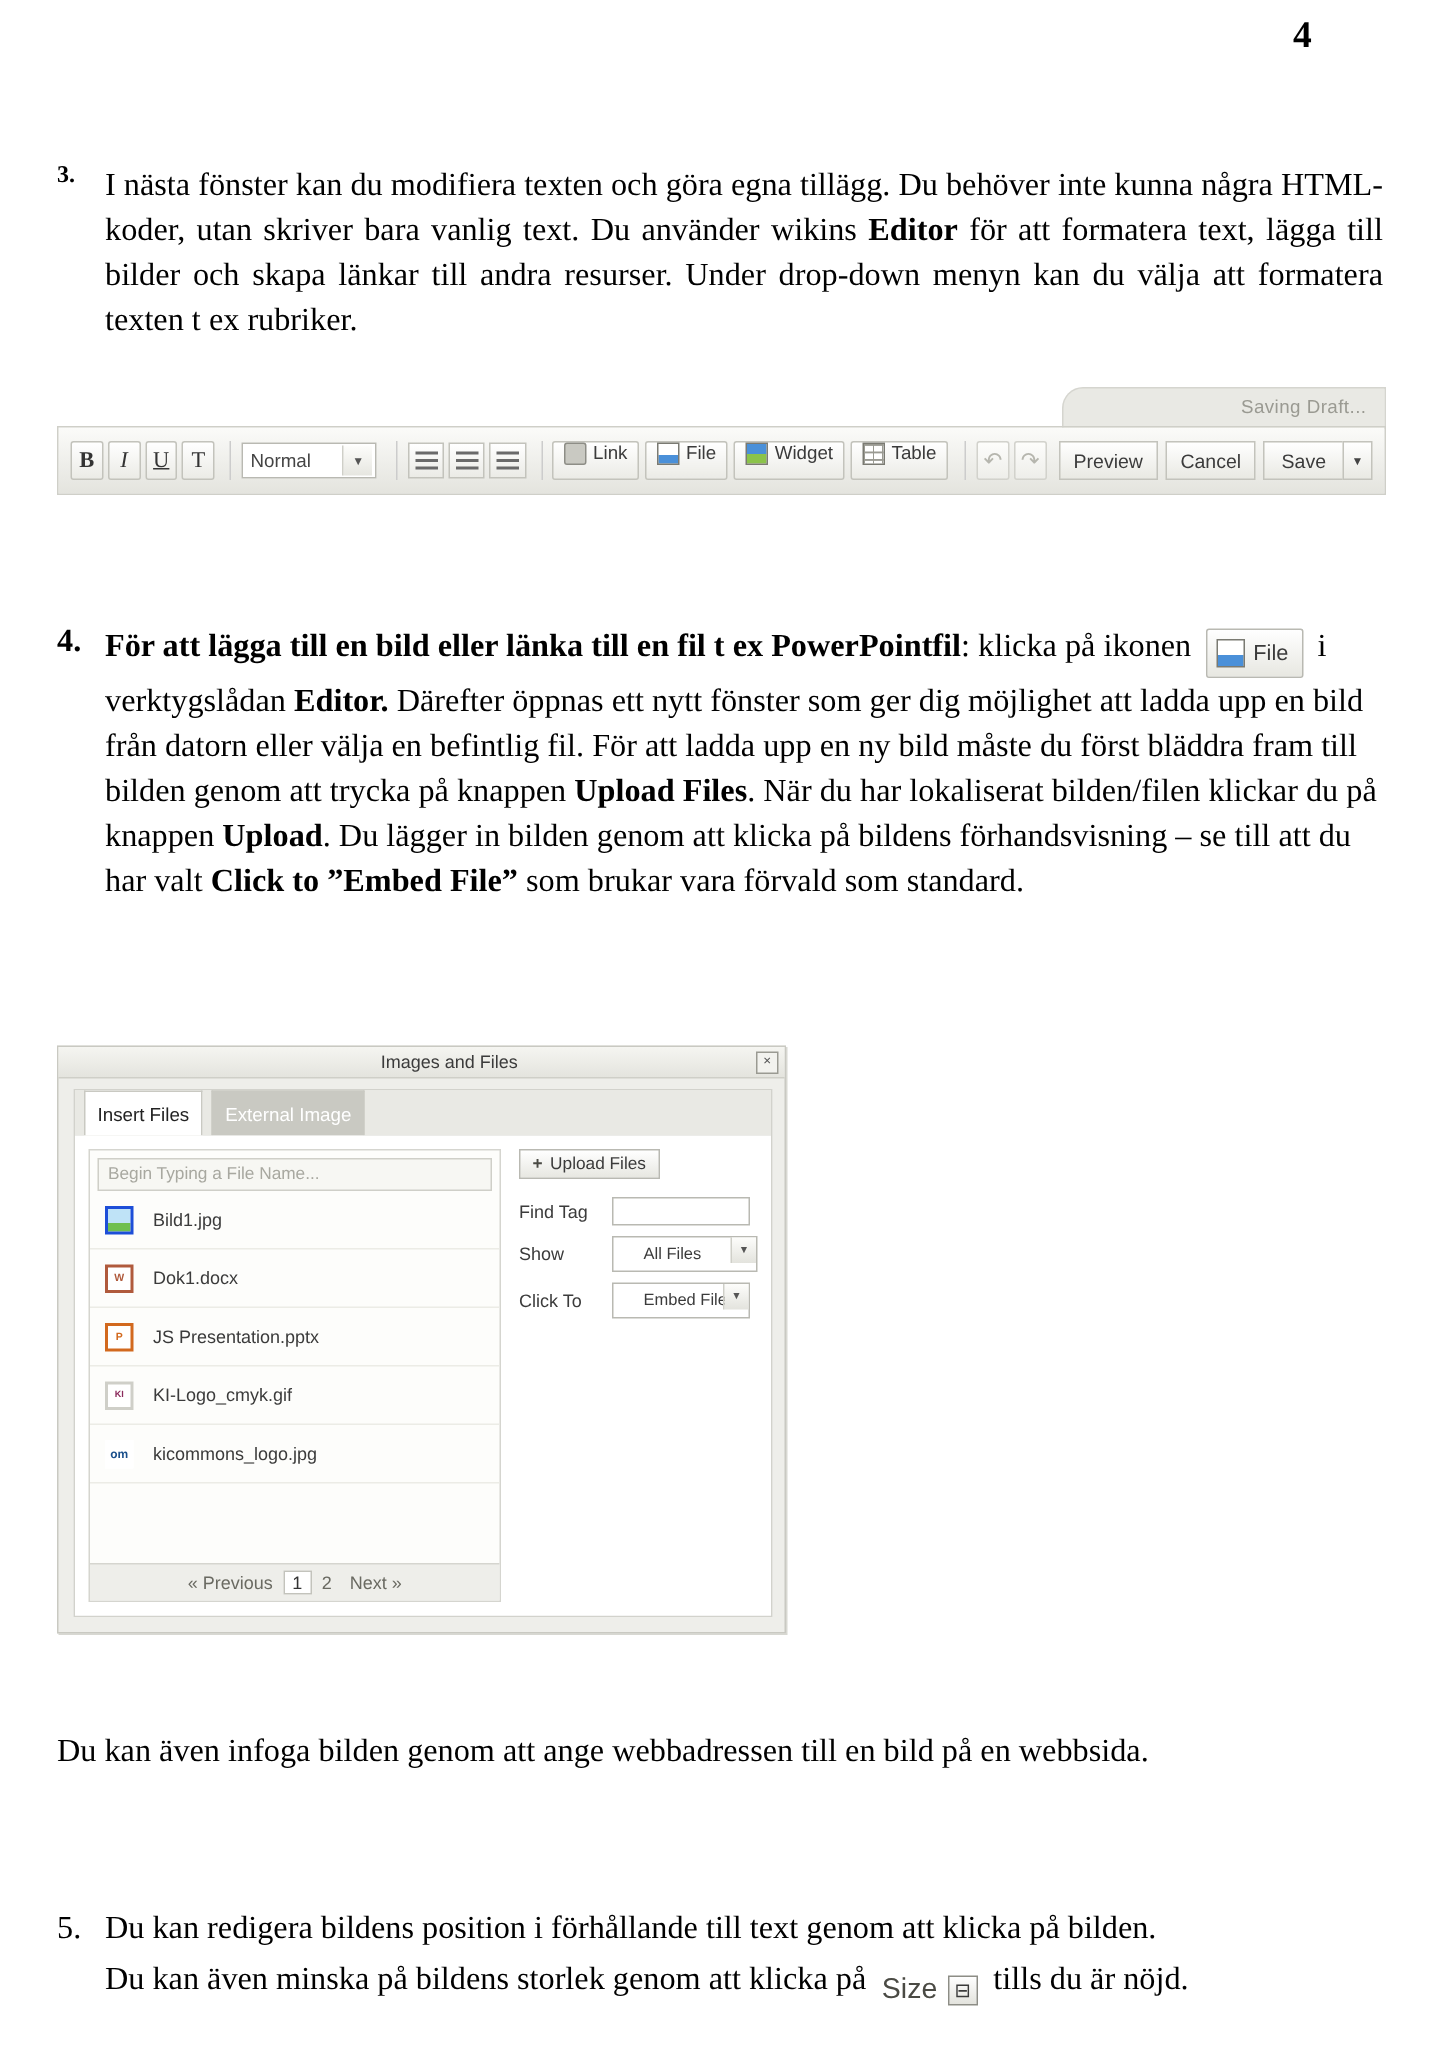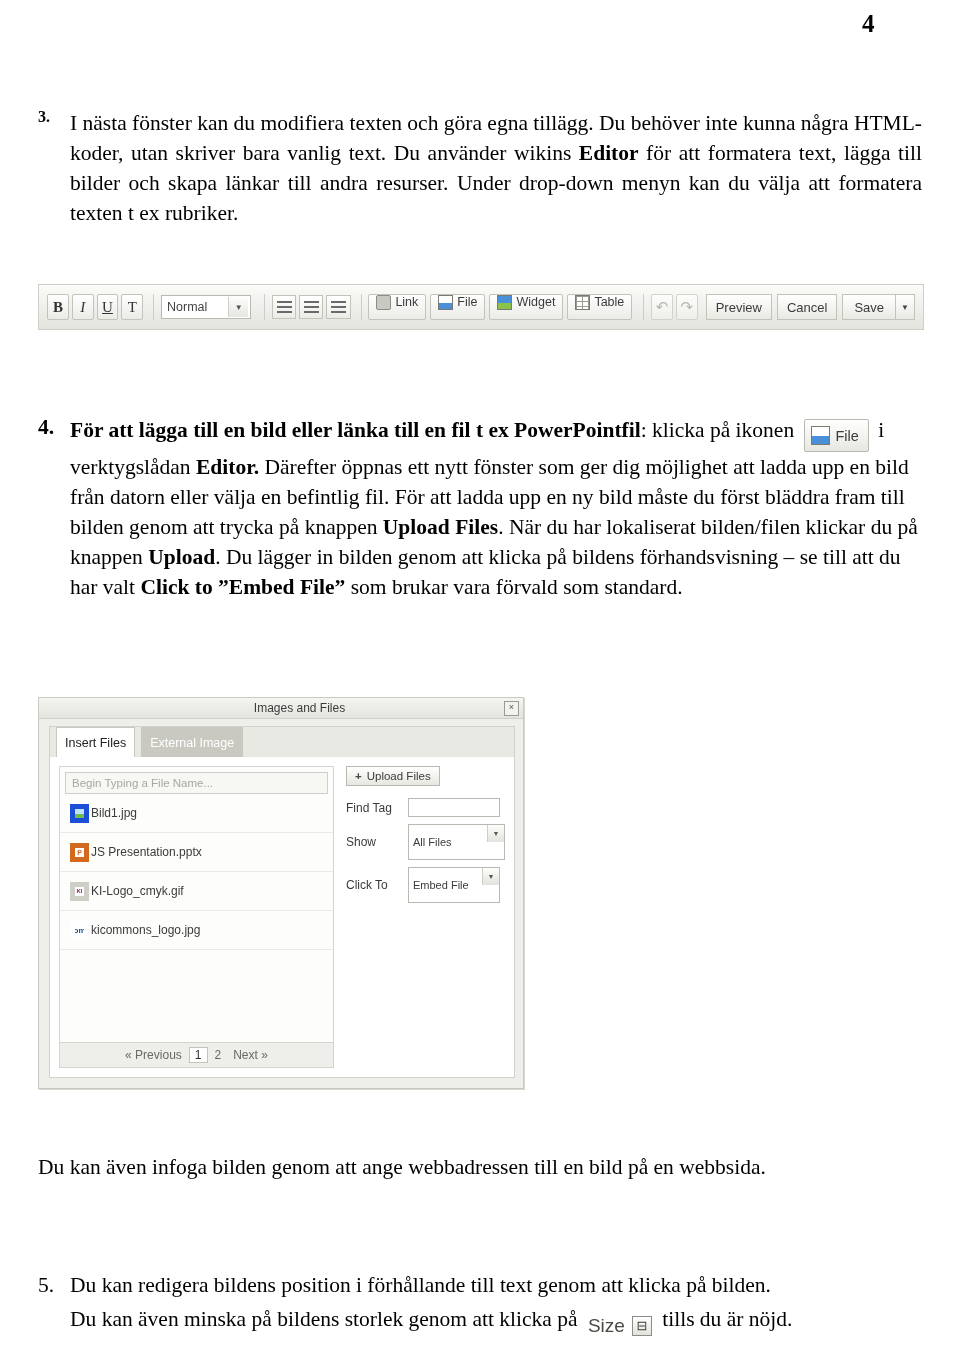--- a/index.html
+++ b/index.html
@@ -365,22 +365,22 @@
     height: 38px;
     border-bottom: 1px solid #ececE6;
     display: flex;
     align-items: center;
     padding-left: 10px;
     font-size: 12px;
     color: #3b3b3b;
   }
   .file-ico {
     width: 19px; height: 19px;
-    margin-right: 2px;
-    border: 5px solid #1d4ed8;
+    margin-right: 13px;
+    border: 2px solid #1d4ed8;
     box-sizing: border-box;
     flex: none;
     font-size: 7px;
     color: #fff;
     display: flex; align-items: center; justify-content: center;
     overflow: hidden;
   }
   .ico-img { background: linear-gradient(to bottom,#bfe3f7 60%,#6fbf4f 60%); }
   .ico-doc { background: #ffffff; border-color:#b05a3c; color:#b05a3c; font-weight:bold; }
   .ico-ppt { background: #ffffff; border-color:#d2691e; color:#d2691e; font-weight:bold; }
@@ -420,27 +420,27 @@
     color: #3b3b3b;
   }
   .dr-label { width: 62px; flex: none; }
   .dr-input {
     width: 92px; height: 19px;
     border: 1px solid #b9b9b2;
     background: #ffffff;
     box-sizing: border-box;
   }
   .dr-select {
-    width: 122px; height: 36px;
+    width: 122px; height: 24px;
     border: 1px solid #b9b9b2;
     background: #ffffff;
     font-size: 11px;
     color: #3b3b3b;
     display: flex; align-items: center;
-    padding-left: 4px;
+    padding-left: 20px;
     position: relative;
     box-sizing: border-box;
   }
   .dr-select .caret {
     position: absolute; right: 0; top: 0;
     width: 16px; height: 17px;
     background: linear-gradient(to bottom,#fdfdfb,#e3e3dd);
     border-left: 1px solid #cfcfc8;
     display:flex;align-items:center;justify-content:center;
     font-size: 7px; color:#555;
@@ -510,20 +510,23 @@
 
   <div class="content">
     <div class="item3">
       <span class="num bold">3.</span>
       <div class="body para"><span>I nästa fönster kan du modifiera texten och göra egna tillägg. Du behöver inte kunna några HTML-koder, utan skriver bara vanlig text. Du använder wikins </span><b>Editor</b><span> för att formatera text, lägga till bilder och skapa länkar till andra resurser. Under drop-down menyn kan du välja att formatera texten t ex rubriker.</span></div>
     </div>
   </div>
 
   <div class="toolbar-shot">
     <div class="tb-outer">
+      <div class="tb-tabstrip">
+        <div class="tb-saving">Saving Draft...</div>
+      </div>
       <div class="tb-bar">
         <div class="tb-btn" style="font-weight:bold">B</div>
         <div class="tb-btn" style="font-style:italic">I</div>
         <div class="tb-btn" style="text-decoration:underline">U</div>
         <div class="tb-btn">T</div>
         <div class="tb-sep"></div>
         <div class="tb-select">
           <span>Normal</span>
           <span class="caret">▼</span>
         </div>
@@ -595,20 +598,24 @@
       </div>
       <div class="dlg-body">
 
         <div class="dlg-left">
           <div class="dlg-search">Begin Typing a File Name...</div>
           <div class="file-row">
             <span class="file-ico ico-img"></span>
             <span>Bild1.jpg</span>
           </div>
           <div class="file-row">
+            <span class="file-ico ico-doc">W</span>
+            <span>Dok1.docx</span>
+          </div>
+          <div class="file-row">
             <span class="file-ico ico-ppt">P</span>
             <span>JS Presentation.pptx</span>
           </div>
           <div class="file-row">
             <span class="file-ico ico-ki">KI</span>
             <span>KI-Logo_cmyk.gif</span>
           </div>
           <div class="file-row">
             <span class="file-ico ico-km">om</span>
             <span>kicommons_logo.jpg</span>

